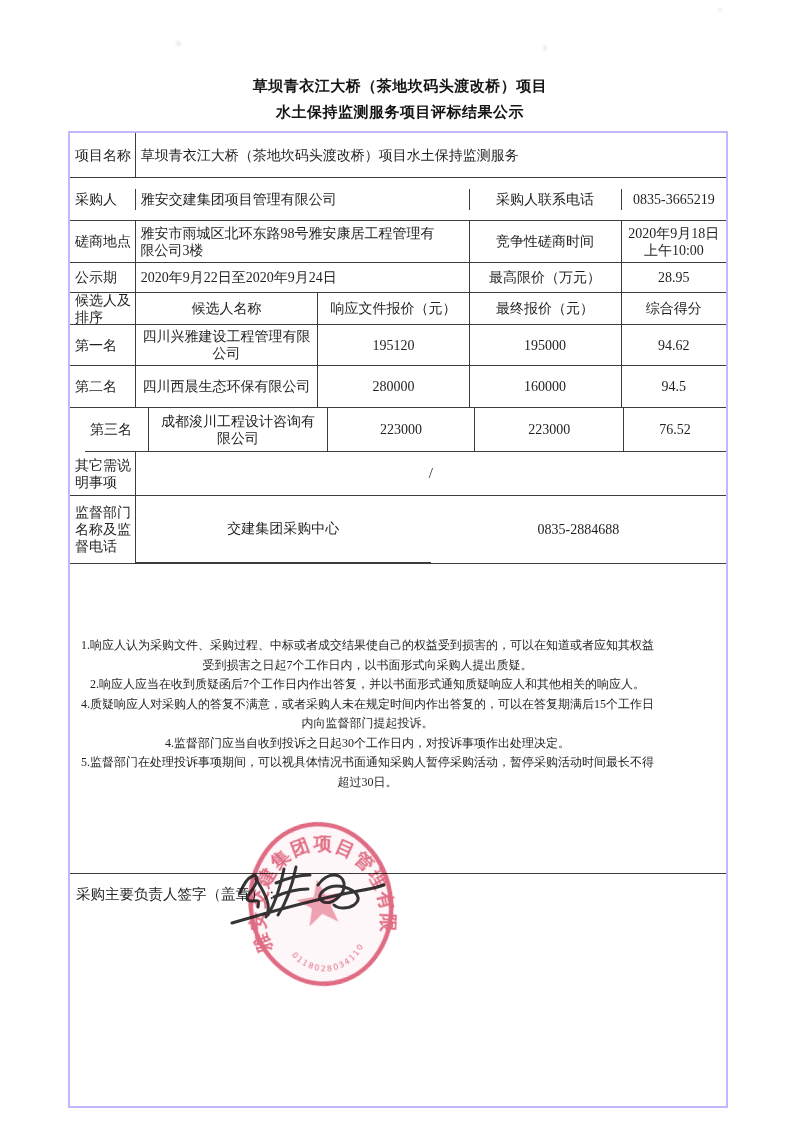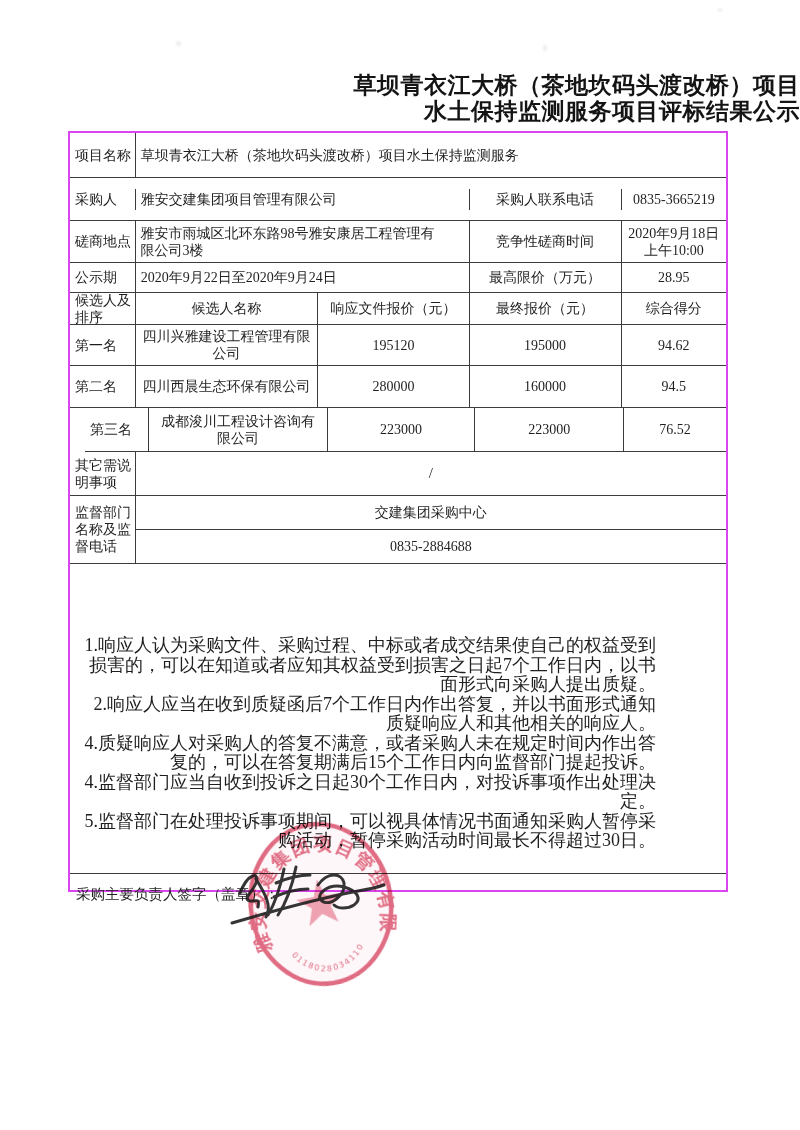--- a/index.html
+++ b/index.html
@@ -4,26 +4,26 @@
 <style>
   html,body{margin:0;padding:0;}
   body{
     width:800px;height:1130px;position:relative;
     background:#ffffff;
     font-family:"Liberation Serif","DejaVu Serif",serif;
     color:#1f1f1f;overflow:hidden;
   }
   .speck{position:absolute;border-radius:50%;background:#b9bcc0;opacity:.28;filter:blur(1px);}
   .doc-title{
-    position:absolute;top:73px;left:0;width:800px;text-align:right;
-    font-weight:bold;font-size:23px;line-height:26px;letter-spacing:.5px;color:#141414;
+    position:absolute;top:73px;left:0;width:800px;text-align:center;
+    font-weight:bold;font-size:15px;line-height:26px;letter-spacing:.5px;color:#141414;
   }
   .sheet{
-    position:absolute;left:68px;top:131px;width:660px;height:761px;
-    border:2px solid #d946ef;box-sizing:border-box;font-size:14px;background:transparent;z-index:1;
+    position:absolute;left:68px;top:131px;width:660px;height:977px;
+    border:2px solid #c4b5fd;box-sizing:border-box;font-size:14px;background:transparent;z-index:1;
   }
   .row{display:flex;box-sizing:border-box;border-bottom:1.5px solid #3c3c3c;}
   .row:last-child{border-bottom:none;}
   .cell{
     box-sizing:border-box;border-right:1.4px solid #3c3c3c;
     display:flex;align-items:center;padding:2px 5px;line-height:17px;
   }
   .cell:last-child{border-right:none;}
   .tc{justify-content:center;text-align:center;}
   .w-label{width:66px;padding:2px 2px 2px 5px;}
@@ -31,26 +31,26 @@
   .w-p1{width:152px;}
   .w-p2{width:153px;}
   .w-score{width:105px;}
   .w-val{width:336px;}
   .w-l2{width:153px;}
   .w-v2{width:105px;}
   .w-wide{width:594px;}
   .h-r1{height:45px;} .h-r2{height:43px;align-items:center;} .h-r3{height:42px;} .h-r4{height:30px;}
   .h-r5{height:32px;} .h-r6{height:41px;} .h-r7{height:42px;} .h-r8{height:44px;margin-left:15px;}
   .h-r9{height:44px;} .h-r10{height:68px;} .h-r11{height:310px;} .h-r12{height:40px;}
-  .sub-col{width:594px;display:flex;flex-direction:column;}
+  .sub-col{width:594px;display:flex;flex-direction:row;}
   .sub-row{flex:1;display:flex;align-items:center;justify-content:center;box-sizing:border-box;}
   .sub-row.first{border-bottom:1.4px solid #3c3c3c;}
   .objection-text{
     width:594px;box-sizing:border-box;display:block;
-    padding:72px 8px 0 9px;font-size:18px;line-height:19.5px;text-align:right;
+    padding:72px 8px 0 9px;font-size:12px;line-height:19.5px;text-align:center;
   }
   .sig-cell{width:100%;padding-left:6px;font-size:14.5px;}
   .slash{font-size:15px;}
   .stamp-wrap{
     position:absolute;left:242px;top:817px;width:158px;height:176px;z-index:5;
     transform:rotate(-9deg);mix-blend-mode:multiply;opacity:.92;filter:blur(.3px);
   }
   .sig-wrap{position:absolute;left:226px;top:855px;width:175px;height:85px;z-index:6;}
 </style>
 </head>

